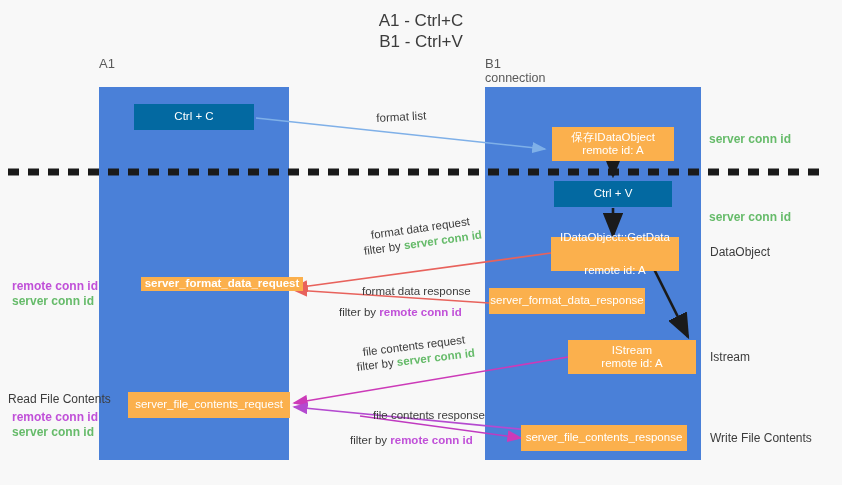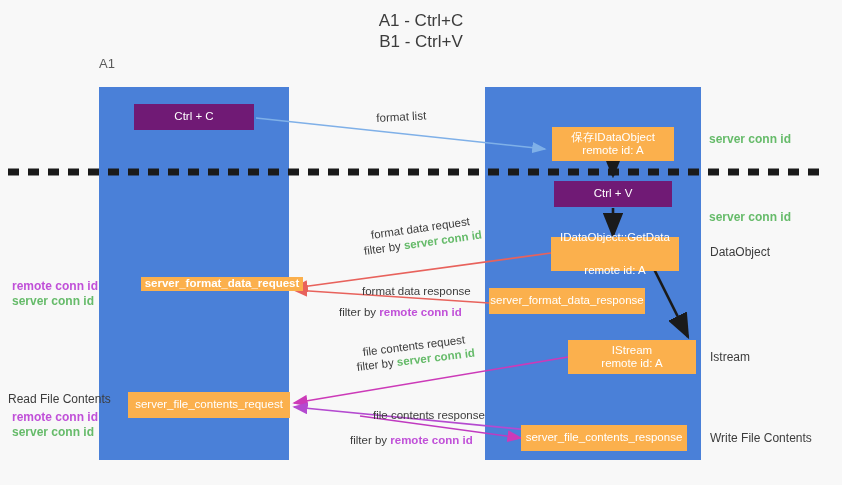--- a/index.html
+++ b/index.html
@@ -28,21 +28,21 @@
   
   .lane{background:#4a80d8;}
 
   
   .box{
     box-sizing:border-box;
     display:flex;flex-direction:column;align-items:center;justify-content:center;
     color:#ffffff;text-align:center;
     font-size:11.5px;line-height:13.5px;
   }
-  .box.green{background:#701a75;}
+  .box.green{background:#0369a1;}
   .box.orange{background:#fbb04d;}
   .box .l2{font-size:11.5px;}
 
   
   .note{font-size:12px;color:#3c3c3c;line-height:15px;white-space:nowrap;}
   .green-t{color:#66bb6a;font-weight:bold;}
   .purple-t{color:#c050d8;font-weight:bold;}
 
   
   .edgelabel{
@@ -57,20 +57,24 @@
 
 <div class="stage">
 
   <div class="abs" id="title">
     <div>A1 - Ctrl+C</div>
     <div>B1 - Ctrl+V</div>
   </div>
 
   <div class="abs lane-head" style="left:99px;top:57px;width:190px;">
     <div class="t1">A1</div>
+  </div>
+  <div class="abs lane-head" style="left:485px;top:57px;width:216px;">
+    <div class="t1">B1</div>
+    <div>connection</div>
   </div>
 
   <div class="abs lane" style="left:99px;top:87px;width:190px;height:373px;"></div>
   <div class="abs lane" style="left:485px;top:87px;width:216px;height:373px;"></div>
 
   <svg class="overlay">
     <defs>
       <marker id="ah-blue" markerWidth="9" markerHeight="7" refX="8" refY="3.5" orient="auto">
         <polygon points="0,0 9,3.5 0,7" fill="#7fb0e8"></polygon>
       </marker>

